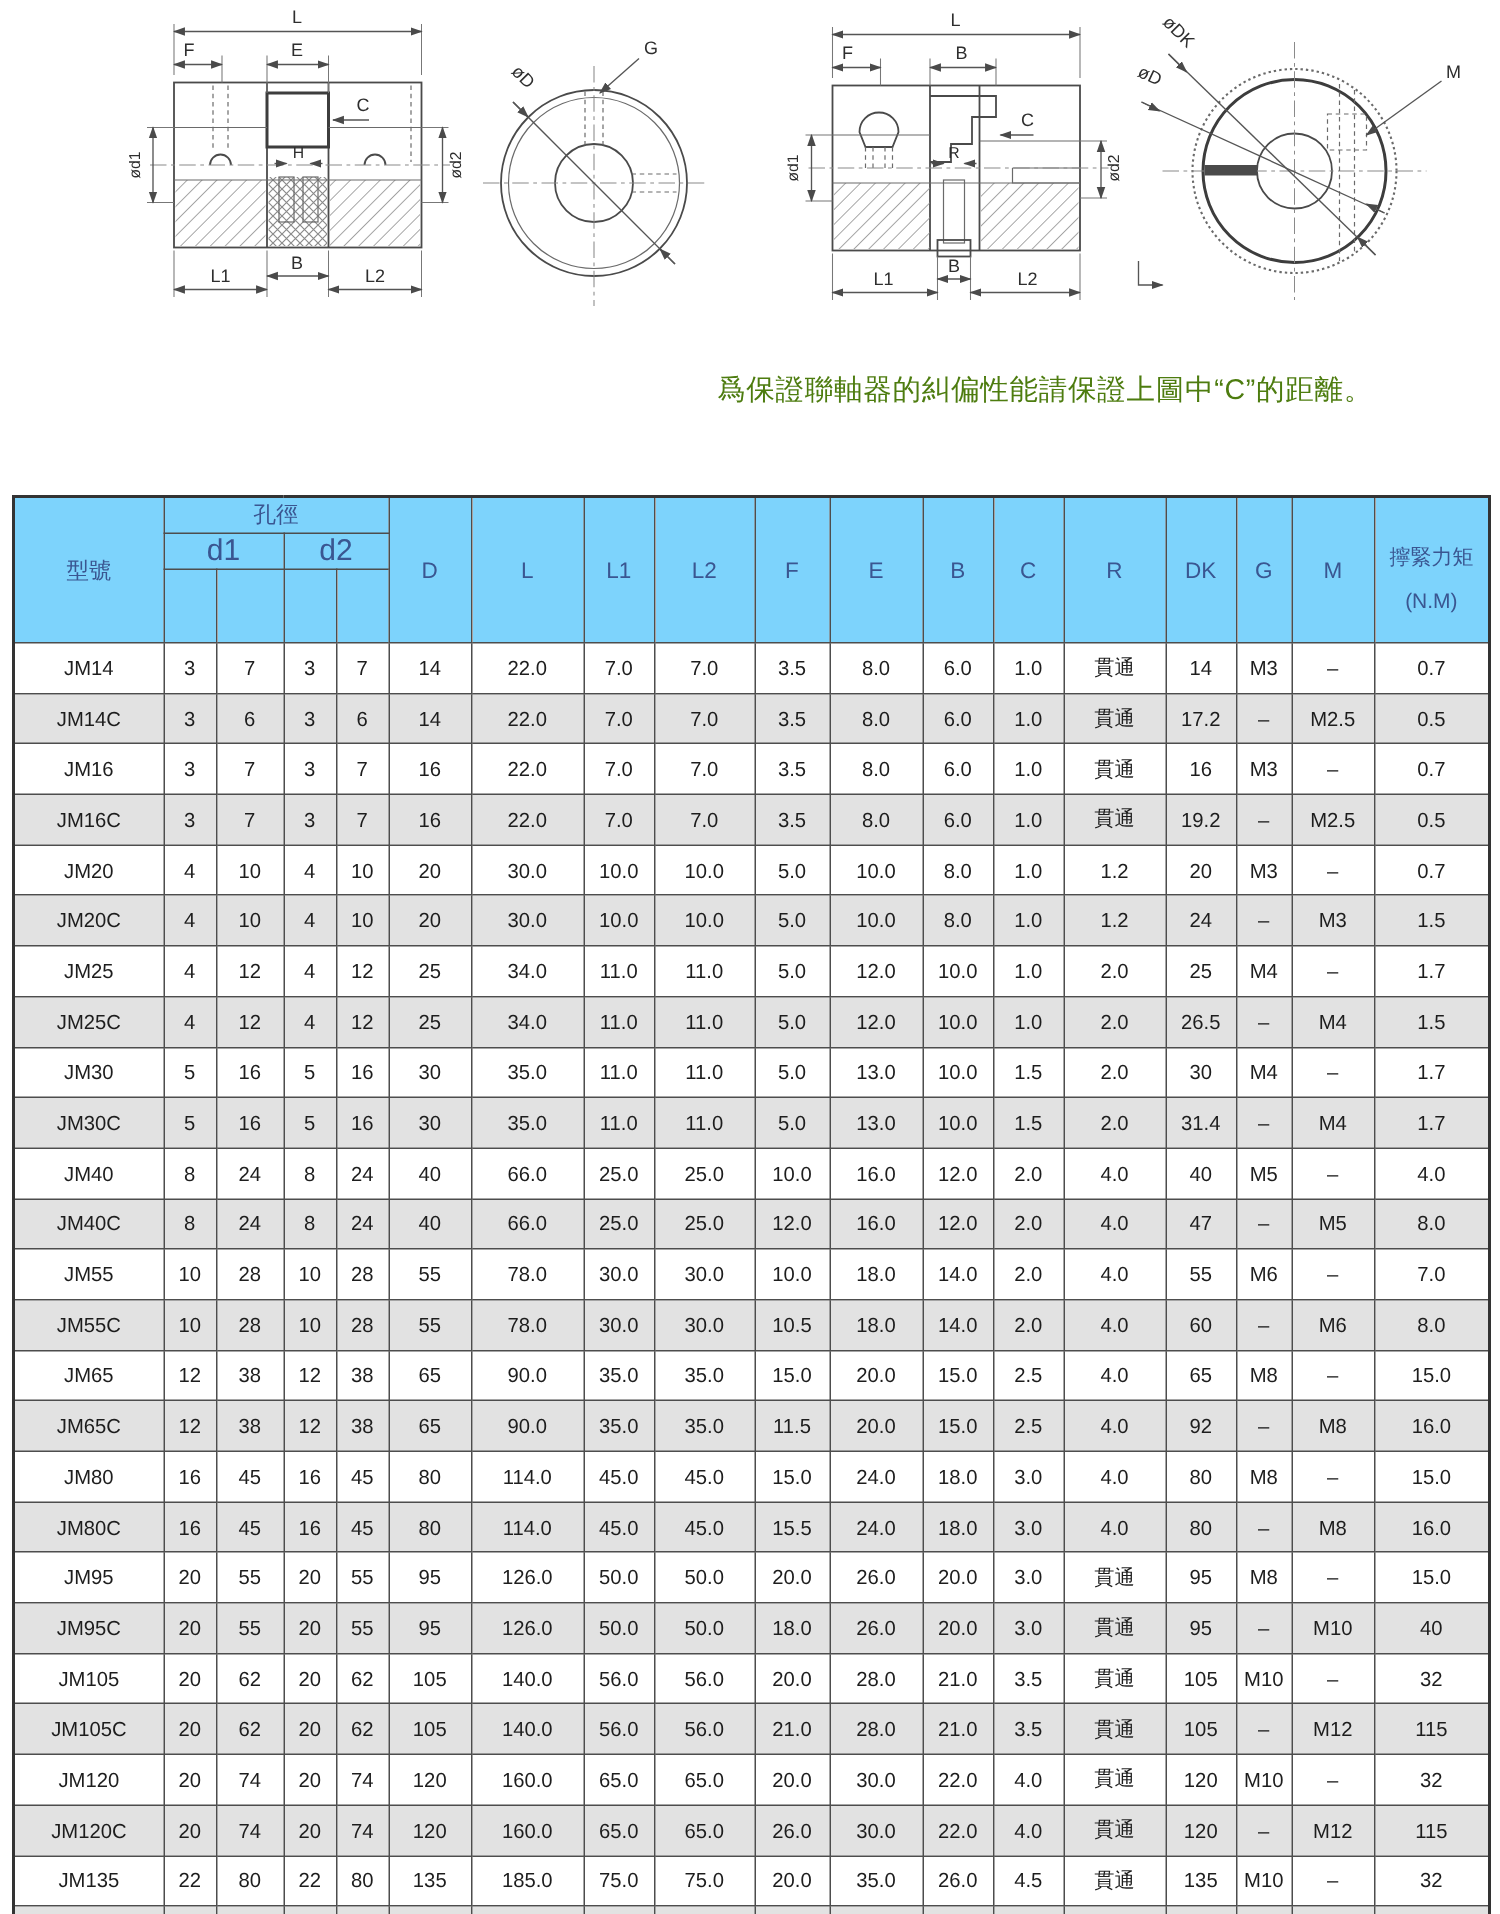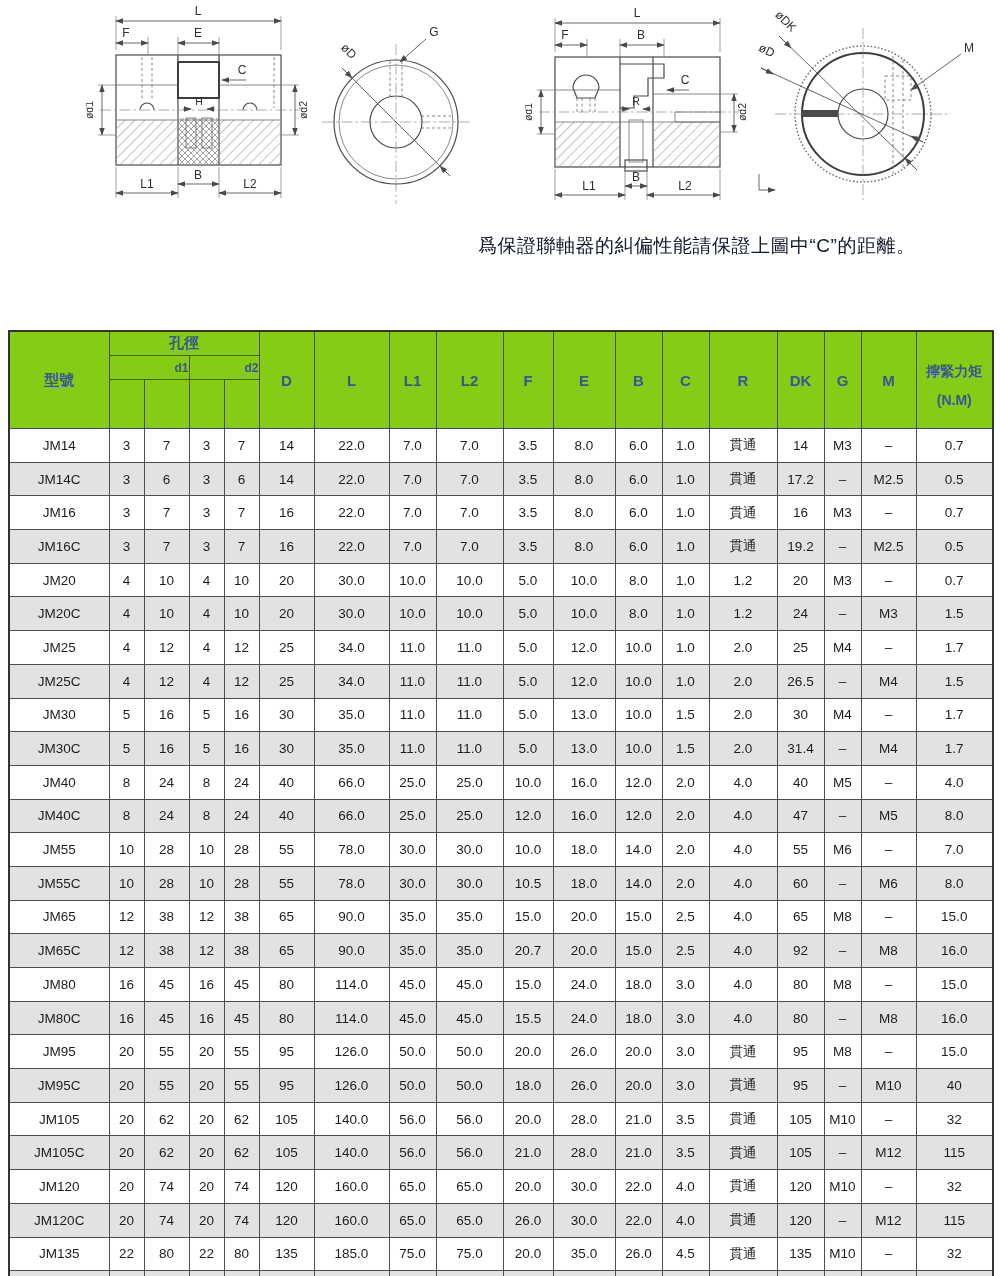--- a/index.html
+++ b/index.html
@@ -14,35 +14,35 @@
   .diag .thin { fill:none; stroke:#6a6a6a; stroke-width:0.8; }
   .diag .dash { fill:none; stroke:#6a6a6a; stroke-width:0.8; stroke-dasharray:3 2.5; }
   .diag .dot  { fill:none; stroke:#6a6a6a; stroke-width:1.4; stroke-dasharray:1.6 2; }
   .diag .cl   { fill:none; stroke:#8a8a8a; stroke-width:0.7; stroke-dasharray:11 3 2.5 3; }
   .diag .dim  { fill:none; stroke:#555; stroke-width:0.9; }
   .diag .ext  { fill:none; stroke:#777; stroke-width:0.7; }
   .diag text  { font-family:"Liberation Sans","DejaVu Sans",sans-serif; font-size:12px; fill:#2e2e2e; text-anchor:middle; }
   .diag text.sm { font-size:10.5px; }
   
   .note {
-    position:absolute; top:233px; left:478px; width:520px;
-    font-size:19px; color:#0f172a; letter-spacing:0.5px; white-space:nowrap;
+    position:absolute; top:247px; left:478px; width:520px;
+    font-size:19px; color:#4d7c0f; letter-spacing:0.5px; white-space:nowrap;
   }
   
   table.spec {
     position:absolute; left:8px; top:330px; width:984px;
     border-collapse:collapse; table-layout:fixed; border:2px solid #333;
   }
   table.spec th, table.spec td {
     border:1px solid #4d4d4d; text-align:center; vertical-align:middle;
     padding:0; overflow:hidden;
   }
-  thead th { background:#84cc16; color:#3a5691; font-weight:bold; font-size:15px; }
+  thead th { background:#7dd3fc; color:#3a5691; font-weight:normal; font-size:15px; }
   thead tr.h1 th { height:23px; }
-  thead tr.h2 th { height:23px; font-size:12px;text-align:right; }
+  thead tr.h2 th { height:23px; font-size:20px; }
   thead tr.h3 th { height:48px; font-size:14px;padding-left:45px; }
   th .stack { display:inline-block; width:1.05em; line-height:1.18; word-break:break-all; }
   th .tq { display:block; line-height:1.25; font-size:14px;margin-top:12px; }
   tbody td { height:32.7px; font-size:13.5px; color:#1d1d1d; background:#ffffff; }
   tbody tr.even td { background:#e2e2e2; }
 </style>
 </head>
 <body>
 
 <div class="page">
@@ -599,21 +599,21 @@
         <tr class="even">
           <td>JM65C</td>
           <td>12</td>
           <td>38</td>
           <td>12</td>
           <td>38</td>
           <td>65</td>
           <td>90.0</td>
           <td>35.0</td>
           <td>35.0</td>
-          <td>20.7</td>
+          <td>11.5</td>
           <td>20.0</td>
           <td>15.0</td>
           <td>2.5</td>
           <td>4.0</td>
           <td>92</td>
           <td>–</td>
           <td>M8</td>
           <td>16.0</td>
         </tr>
         <tr>

